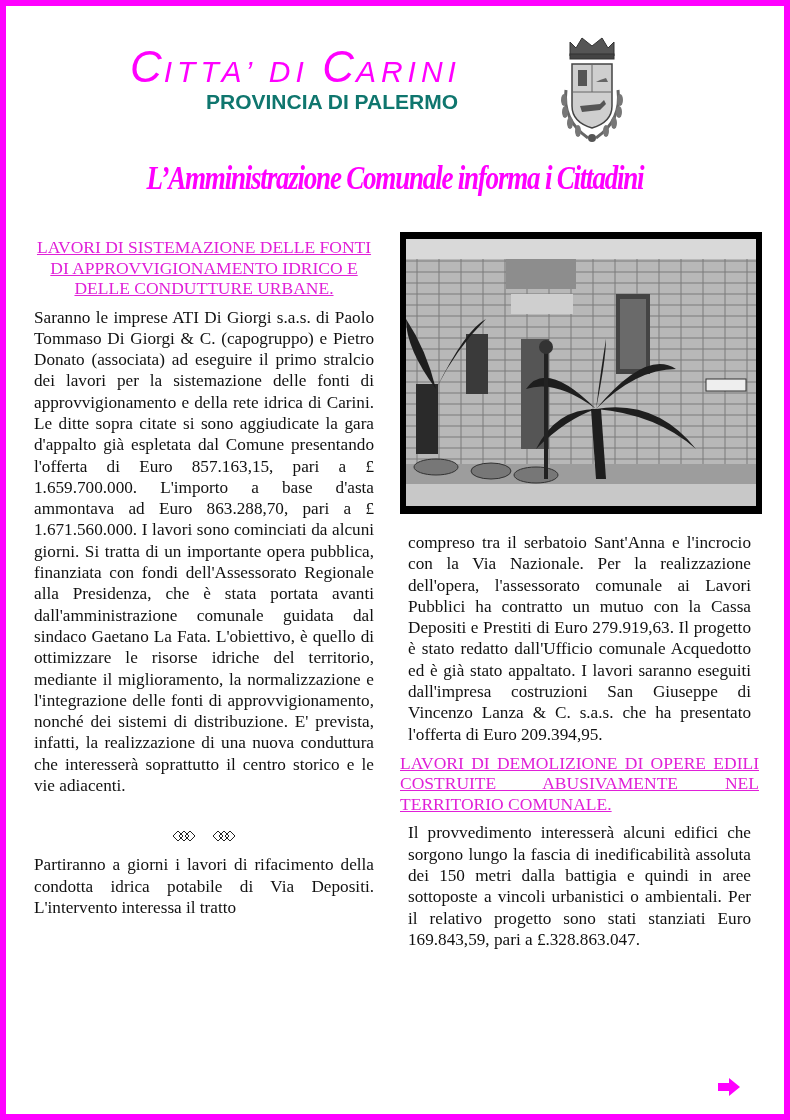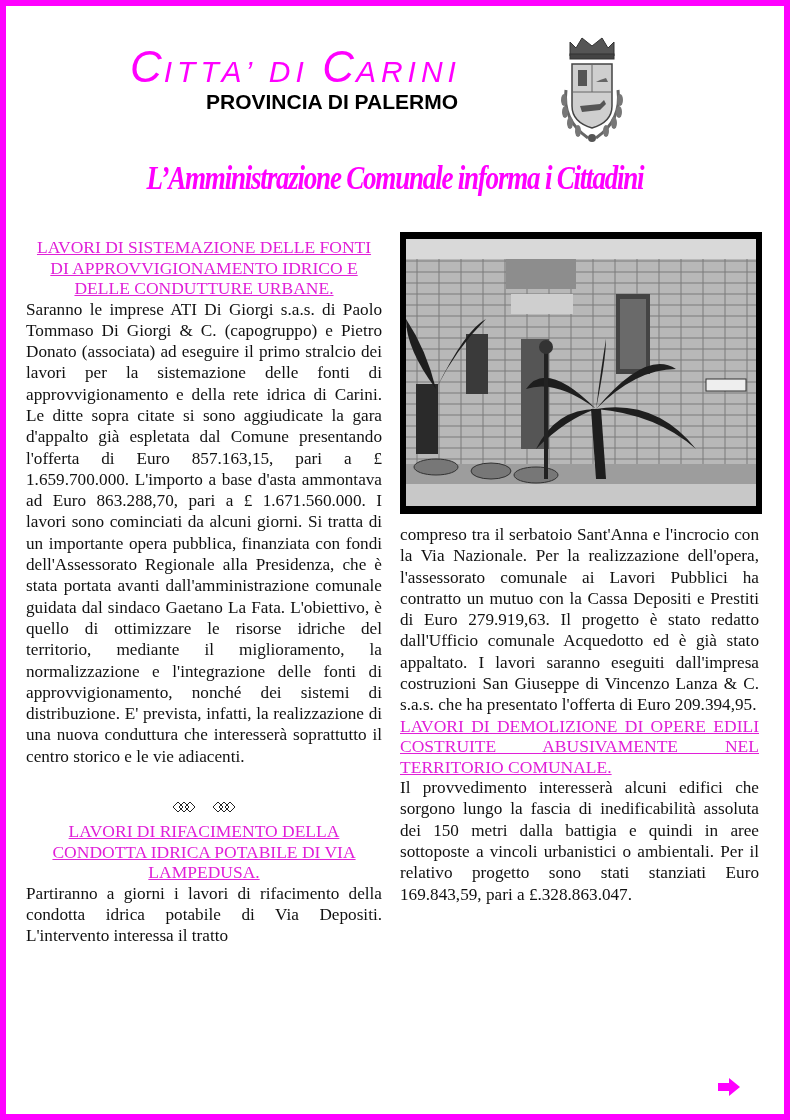--- a/index.html
+++ b/index.html
@@ -13,38 +13,38 @@
     }
     .title {
       position: absolute; left: 130px; top: 42px; width: 420px;
       font-family: Liberation Sans, sans-serif; font-style: italic;
       color: #ff00ff; font-size: 30px; letter-spacing: 5px; white-space: nowrap;
     }
     .title .big { font-size: 44px; letter-spacing: 2px; }
     .province {
       position: absolute; left: 206px; top: 90px;
       font-family: "Liberation Sans", sans-serif; font-weight: bold;
-      font-size: 21px; color: #000000; white-space: nowrap;
+      font-size: 21px; color: #0f766e; white-space: nowrap;
     }
     .crest { position: absolute; left: 548px; top: 30px; width: 88px; height: 118px; }
     .banner {
       position: absolute; left: 0; width: 790px; top: 160px; text-align: center;
       font-family: "Liberation Serif", serif; font-style: italic; font-weight: bold;
       color: #ff00ff; font-size: 33px; letter-spacing: -1.5px;
       transform: scaleX(0.82); transform-origin: 395px 0;
     }
     .col { position: absolute; font-family: "Liberation Serif", serif; color: #111; font-size: 17.2px; line-height: 21.3px; }
     .col-left { left: 26px; top: 237px; width: 356px; }
     .col-right { left: 400px; top: 524px; width: 359px; }
     .heading {
       color: #e020d8; text-decoration: underline;
       text-align: center; font-size: 17.5px; line-height: 20.5px; text-transform: uppercase;
     }
     .heading.left-align { text-align: justify; text-align-last: left; }
-    .para { text-align: justify; margin: 0; }
+    .para { text-align: justify; margin: 8px; }
     .para.last-left { text-align-last: left; }
     .ornament { text-align: center; height: 20px; margin-top: 30px; margin-bottom: 4px; }
     .ornament svg { display: inline-block; margin: 0 6px; }
     .photo {
       position: absolute; left: 400px; top: 232px; width: 362px; height: 282px;
       background: #000; box-sizing: border-box; padding: 7px 6px 8px 6px;
     }
     .photo-inner { width: 100%; height: 100%; position: relative; overflow: hidden; background: #bdbdbd; }
     .arrow { position: absolute; left: 718px; top: 1078px; width: 22px; height: 18px; }
   </style>
@@ -101,21 +101,20 @@
         </g>
     </svg>
     <svg width="24" height="12" viewBox="0 0 24 12">
       <g fill="none" stroke="#222" stroke-width="1">
           <path d="M1 6 L6 1 L11 6 L6 11 Z"></path>
           <path d="M7 6 L12 1 L17 6 L12 11 Z"></path>
           <path d="M13 6 L18 1 L23 6 L18 11 Z"></path>
         </g>
     </svg>
   </div>
-  <div class="heading">LAVORI DI RIFACIMENTO DELLA CONDOTTA IDRICA POTABILE DI VIA LAMPEDUSA.</div>
   <p class="para">Partiranno a giorni i lavori di rifacimento della condotta idrica potabile di Via Depositi. L'intervento interessa il tratto</p>
 </div>
 
 <div class="photo">
   <div class="photo-inner">
     <svg width="100%" height="100%" viewBox="0 0 350 267" preserveAspectRatio="none">
       <defs>
         <pattern id="bricks" width="22" height="11" patternUnits="userSpaceOnUse">
           <rect width="22" height="11" fill="#b8b8b8"></rect>
           <path d="M0 0 H22 M0 11 H22 M11 0 V11" stroke="#7a7a7a" stroke-width="1"></path>

